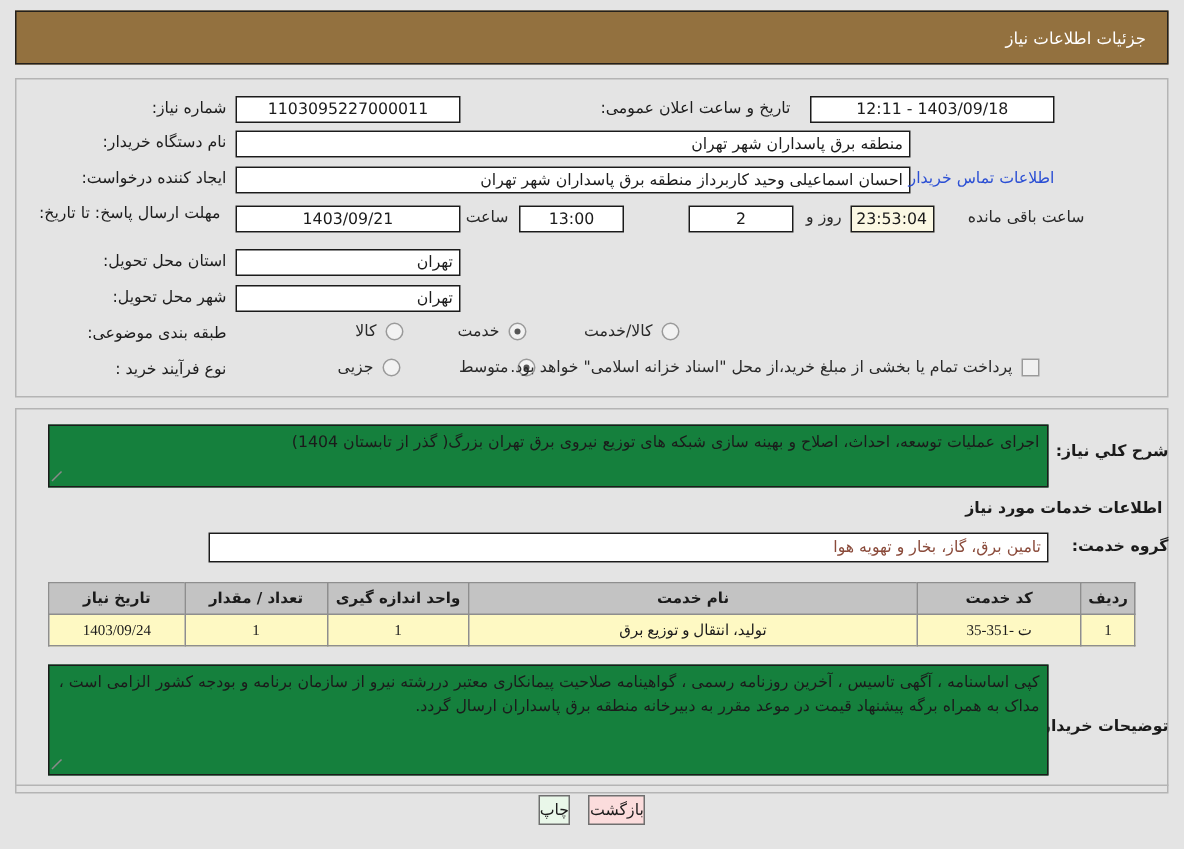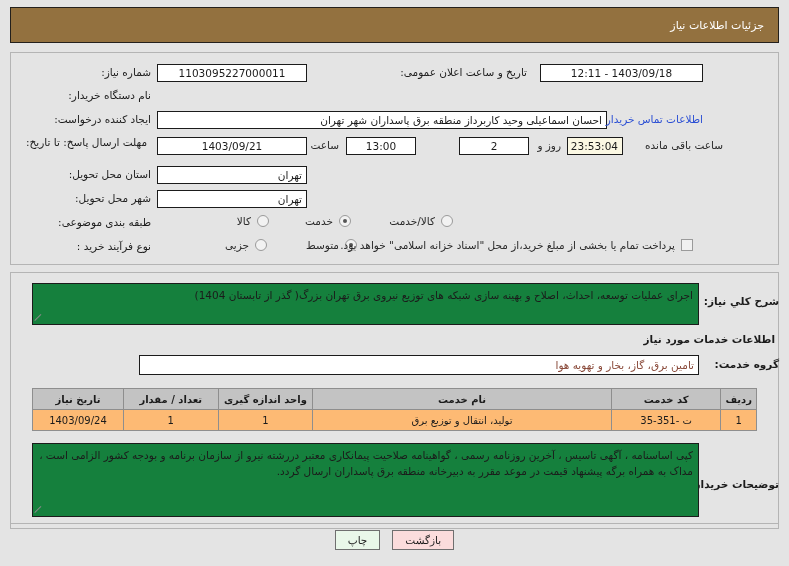--- a/index.html
+++ b/index.html
@@ -182,27 +182,28 @@
   #needs-table th {
     background: #c3c3c3;
     border: 1px solid #8e8e8e;
     color: #1b1b1b;
     font-weight: bold;
     height: 21px;
     font-size: 10px;
     padding: 0 4px;
   }
   #needs-table td {
-    background: #fdba74;
+    background: #fef9c3;
     border: 1px solid #8e8e8e;
     color: #1b1b1b;
     height: 21px;
     text-align: center;
     font-size: 10px;
     padding: 0 4px;
+    font-family: Liberation Serif, serif;
   }
 
   
   #footer-sep {
     position: absolute;
     left: 10px; top: 523px;
     width: 769px; height: 0;
     border-top: 1px solid #b4b4b4;
     z-index: 2;
   }
@@ -213,21 +214,21 @@
     display: flex;
     justify-content: center;
     gap: 12px;
     z-index: 3;
   }
   .btn {
     font-size: 10.5px;
     border: 1px solid #6f6f6f;
     height: 20px;
     line-height: 18px;
-    padding: 0 12px;
+    padding: 0 0;
     cursor: pointer;
     color: #1b1b1b;
   }
   .btn-print  { background: #e9f7e9; }
   .btn-back   { background: #fbdcdc; }
 </style>
 </head>
 <body>
 
 <div id="page">
@@ -269,20 +270,21 @@
   <div class="fbox" style="position:absolute; right:482px; top:64px; width:150px; z-index:3;">1103095227000011</div>
 
   <div class="frow" style="right:262px; top:66px; z-index:3;justify-content:center;">
     <span class="flabel">تاریخ و ساعت اعلان عمومی:</span>
   </div>
   <div class="fbox" style="position:absolute; right:86px; top:64px; width:163px; z-index:3;">1403/09/18 - 12:11</div>
 
   <div class="frow" style="right:638px; top:89px; z-index:3;">
     <span class="flabel">نام دستگاه خریدار:</span>
   </div>
+  <div class="fbox rightal" style="position:absolute; right:182px; top:87px; width:450px; z-index:3;">منطقه برق پاسداران شهر تهران</div>
 
   <div class="frow" style="right:638px; top:113px; z-index:3;">
     <span class="flabel">ایجاد کننده درخواست:</span>
   </div>
   <div class="fbox rightal" style="position:absolute; right:182px; top:111px; width:450px; z-index:3;">احسان اسماعیلی وحید کاربرداز منطقه برق پاسداران شهر تهران</div>
   <a class="linkish" href="#" style="position:absolute; right:86px; top:113px; z-index:3; text-decoration:none;">اطلاعات تماس خریدار</a>
 
   <div class="frow" style="right:638px; top:136px; width:130px; z-index:3; white-space:normal; display:block; line-height:13px;">
     <span class="flabel" style="display:block; text-align:left; white-space:normal;">مهلت ارسال پاسخ: تا تاریخ:</span>
   </div>

